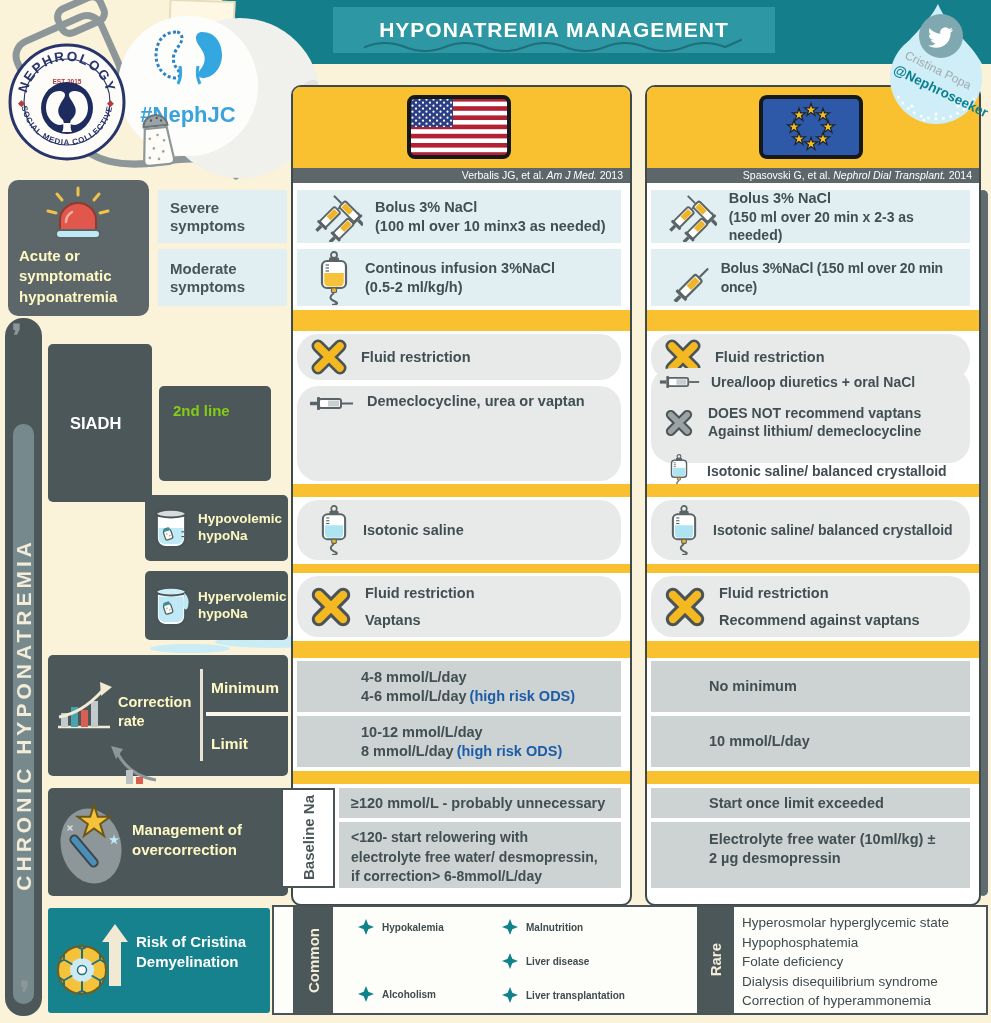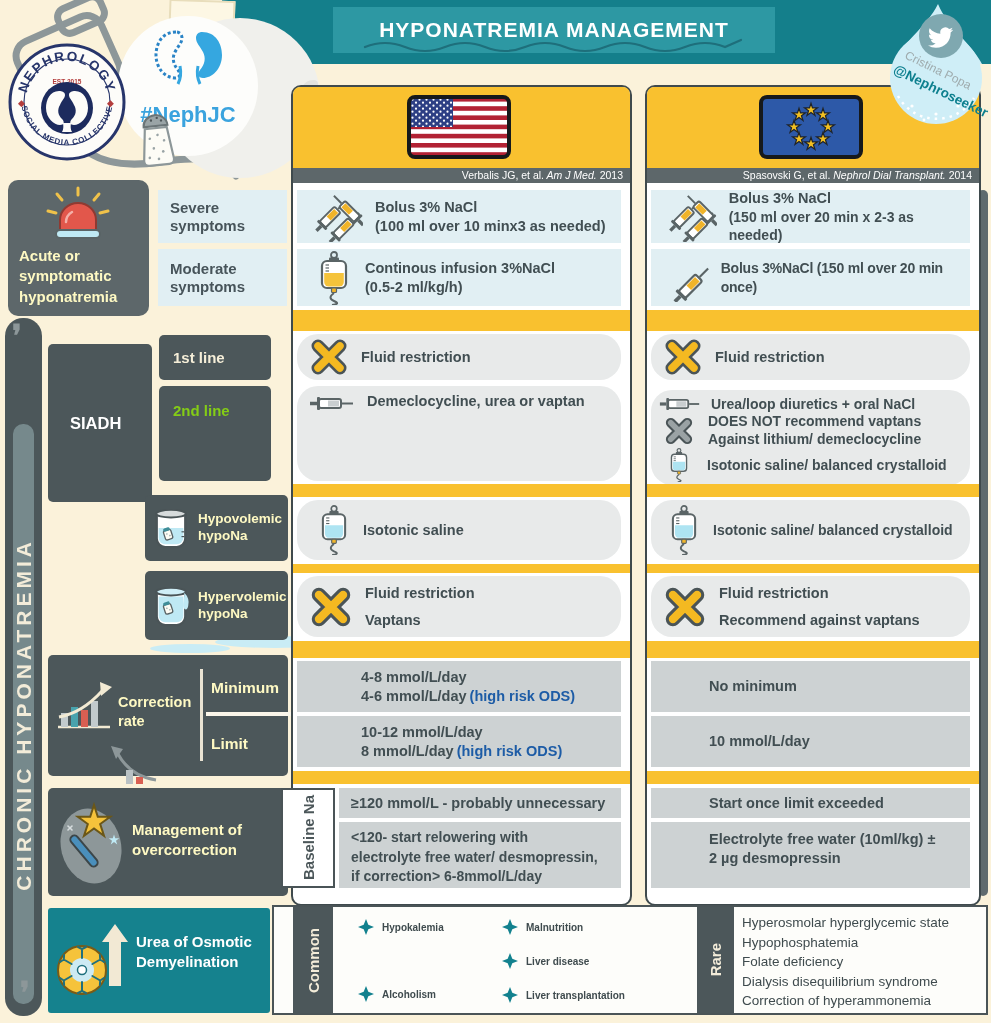--- a/index.html
+++ b/index.html
@@ -214,23 +214,20 @@
       <rect x="10" y="44" width="44" height="8" rx="4" fill="#bfe9f4" stroke="#5a6466" stroke-width="2"></rect>
     </svg>
     <div class="abs wt" style="left:11px;top:66px;width:122px;font-size:15px;line-height:1.35">Acute or symptomatic hyponatremia</div>
   </div>
   <div class="lightlab" style="left:158px;top:190px;width:129px;height:53px;">Severe symptoms</div>
   <div class="lightlab" style="left:158px;top:249px;width:129px;height:57px;">Moderate symptoms</div>
 
   <div class="slab vwrap" style="left:48px;top:344px;width:104px;height:158px;justify-content:flex-start;display:flex;align-items:center;">
     <span class="wt" style="font-size:16.5px;padding-left:22px;color:#fff">SIADH</span>
   </div>
-  <div class="slab" style="left:159px;top:335px;width:112px;height:45px;display:flex;align-items:center;">
-    <span class="wt" style="font-size:15px;padding-left:14px;color:#f5eed8">1st line</span>
-  </div>
   <div class="slab" style="left:159px;top:386px;width:112px;height:95px;">
     <span class="wt abs" style="font-size:15px;left:14px;top:16px;color:#84cc16">2nd line</span>
   </div>
 
   <div class="slab" style="left:145px;top:495px;width:143px;height:66px;display:flex;align-items:center;gap:6px;padding-left:5px;box-sizing:border-box;">
     <svg width="42" height="46" viewBox="0 0 44 48">
         <use href="#beak1"></use>
       </svg>
     <span class="wt" style="font-size:13.5px;line-height:1.25;width:86px">Hypovolemic hypoNa</span>
   </div>
@@ -293,21 +290,21 @@
         <path d="M26,14 V5 M26,5 l-4,-2 M26,5 l4,-2" transform="rotate(120 26 26)"></path>
         <path d="M26,14 V5 M26,5 l-4,-2 M26,5 l4,-2" transform="rotate(180 26 26)"></path>
         <path d="M26,14 V5 M26,5 l-4,-2 M26,5 l4,-2" transform="rotate(240 26 26)"></path>
         <path d="M26,14 V5 M26,5 l-4,-2 M26,5 l4,-2" transform="rotate(300 26 26)"></path>
       </g>
       <circle cx="26" cy="26" r="4.5" fill="#fff" stroke="#1f6f7d" stroke-width="1.5"></circle>
     </svg>
     <svg class="abs" style="left:54px;top:16px" width="26" height="62" viewBox="0 0 26 62">
       <polygon points="13,0 26,18 19,18 19,62 7,62 7,18 0,18" fill="#f2e9d4"></polygon>
     </svg>
-    <div class="abs" style="left:88px;top:24px;width:126px;font-weight:bold;font-size:15px;color:#fff;line-height:1.35">Urea of Osmotic Demyelination</div>
+    <div class="abs" style="left:88px;top:24px;width:126px;font-weight:bold;font-size:15px;color:#fff;line-height:1.35">Risk of Cristina Demyelination</div>
   </div>
 
   <div class="col" id="col-us">
     <div class="flaghead">
       <svg class="abs" style="left:114px;top:8px" width="104" height="64" viewBox="0 0 104 64">
         <defs>
           <clipPath id="usclip">
               <rect x="2" y="2" width="100" height="60" rx="6"></rect>
             </clipPath>
           <pattern id="uspat" width="7" height="6" patternUnits="userSpaceOnUse">
@@ -458,21 +455,21 @@
     </div>
 
     <div class="band" style="top:223px;height:21px;"></div>
 
     <div class="row bg-gray" style="top:247px;height:46px;">
       <svg width="40" height="40" viewBox="0 0 40 40" style="color:#f4b921">
           <use href="#xmark"></use>
         </svg>
       <div class="t">Fluid restriction</div>
     </div>
-    <div class="row bg-gray" style="top:303px;height:95px;display:flex;flex-direction:column;align-items:stretch;gap:0;padding:5px 0 0 8px;">
+    <div class="row bg-gray" style="top:281px;height:95px;display:flex;flex-direction:column;align-items:stretch;gap:14px;padding:5px 0 0 8px;">
       <div style="display:flex;align-items:center;gap:10px;">
         <svg width="42" height="14" viewBox="0 0 46 14" style="color:#c9ced0">
             <use href="#syr"></use>
           </svg>
         <span class="t" style="font-size:14px">Urea/loop diuretics + oral NaCl</span>
       </div>
       <div style="display:flex;align-items:center;gap:14px;">
         <svg width="30" height="30" viewBox="0 0 40 40" style="color:#9aa2a4;margin-left:5px">
             <use href="#xmark"></use>
           </svg>

